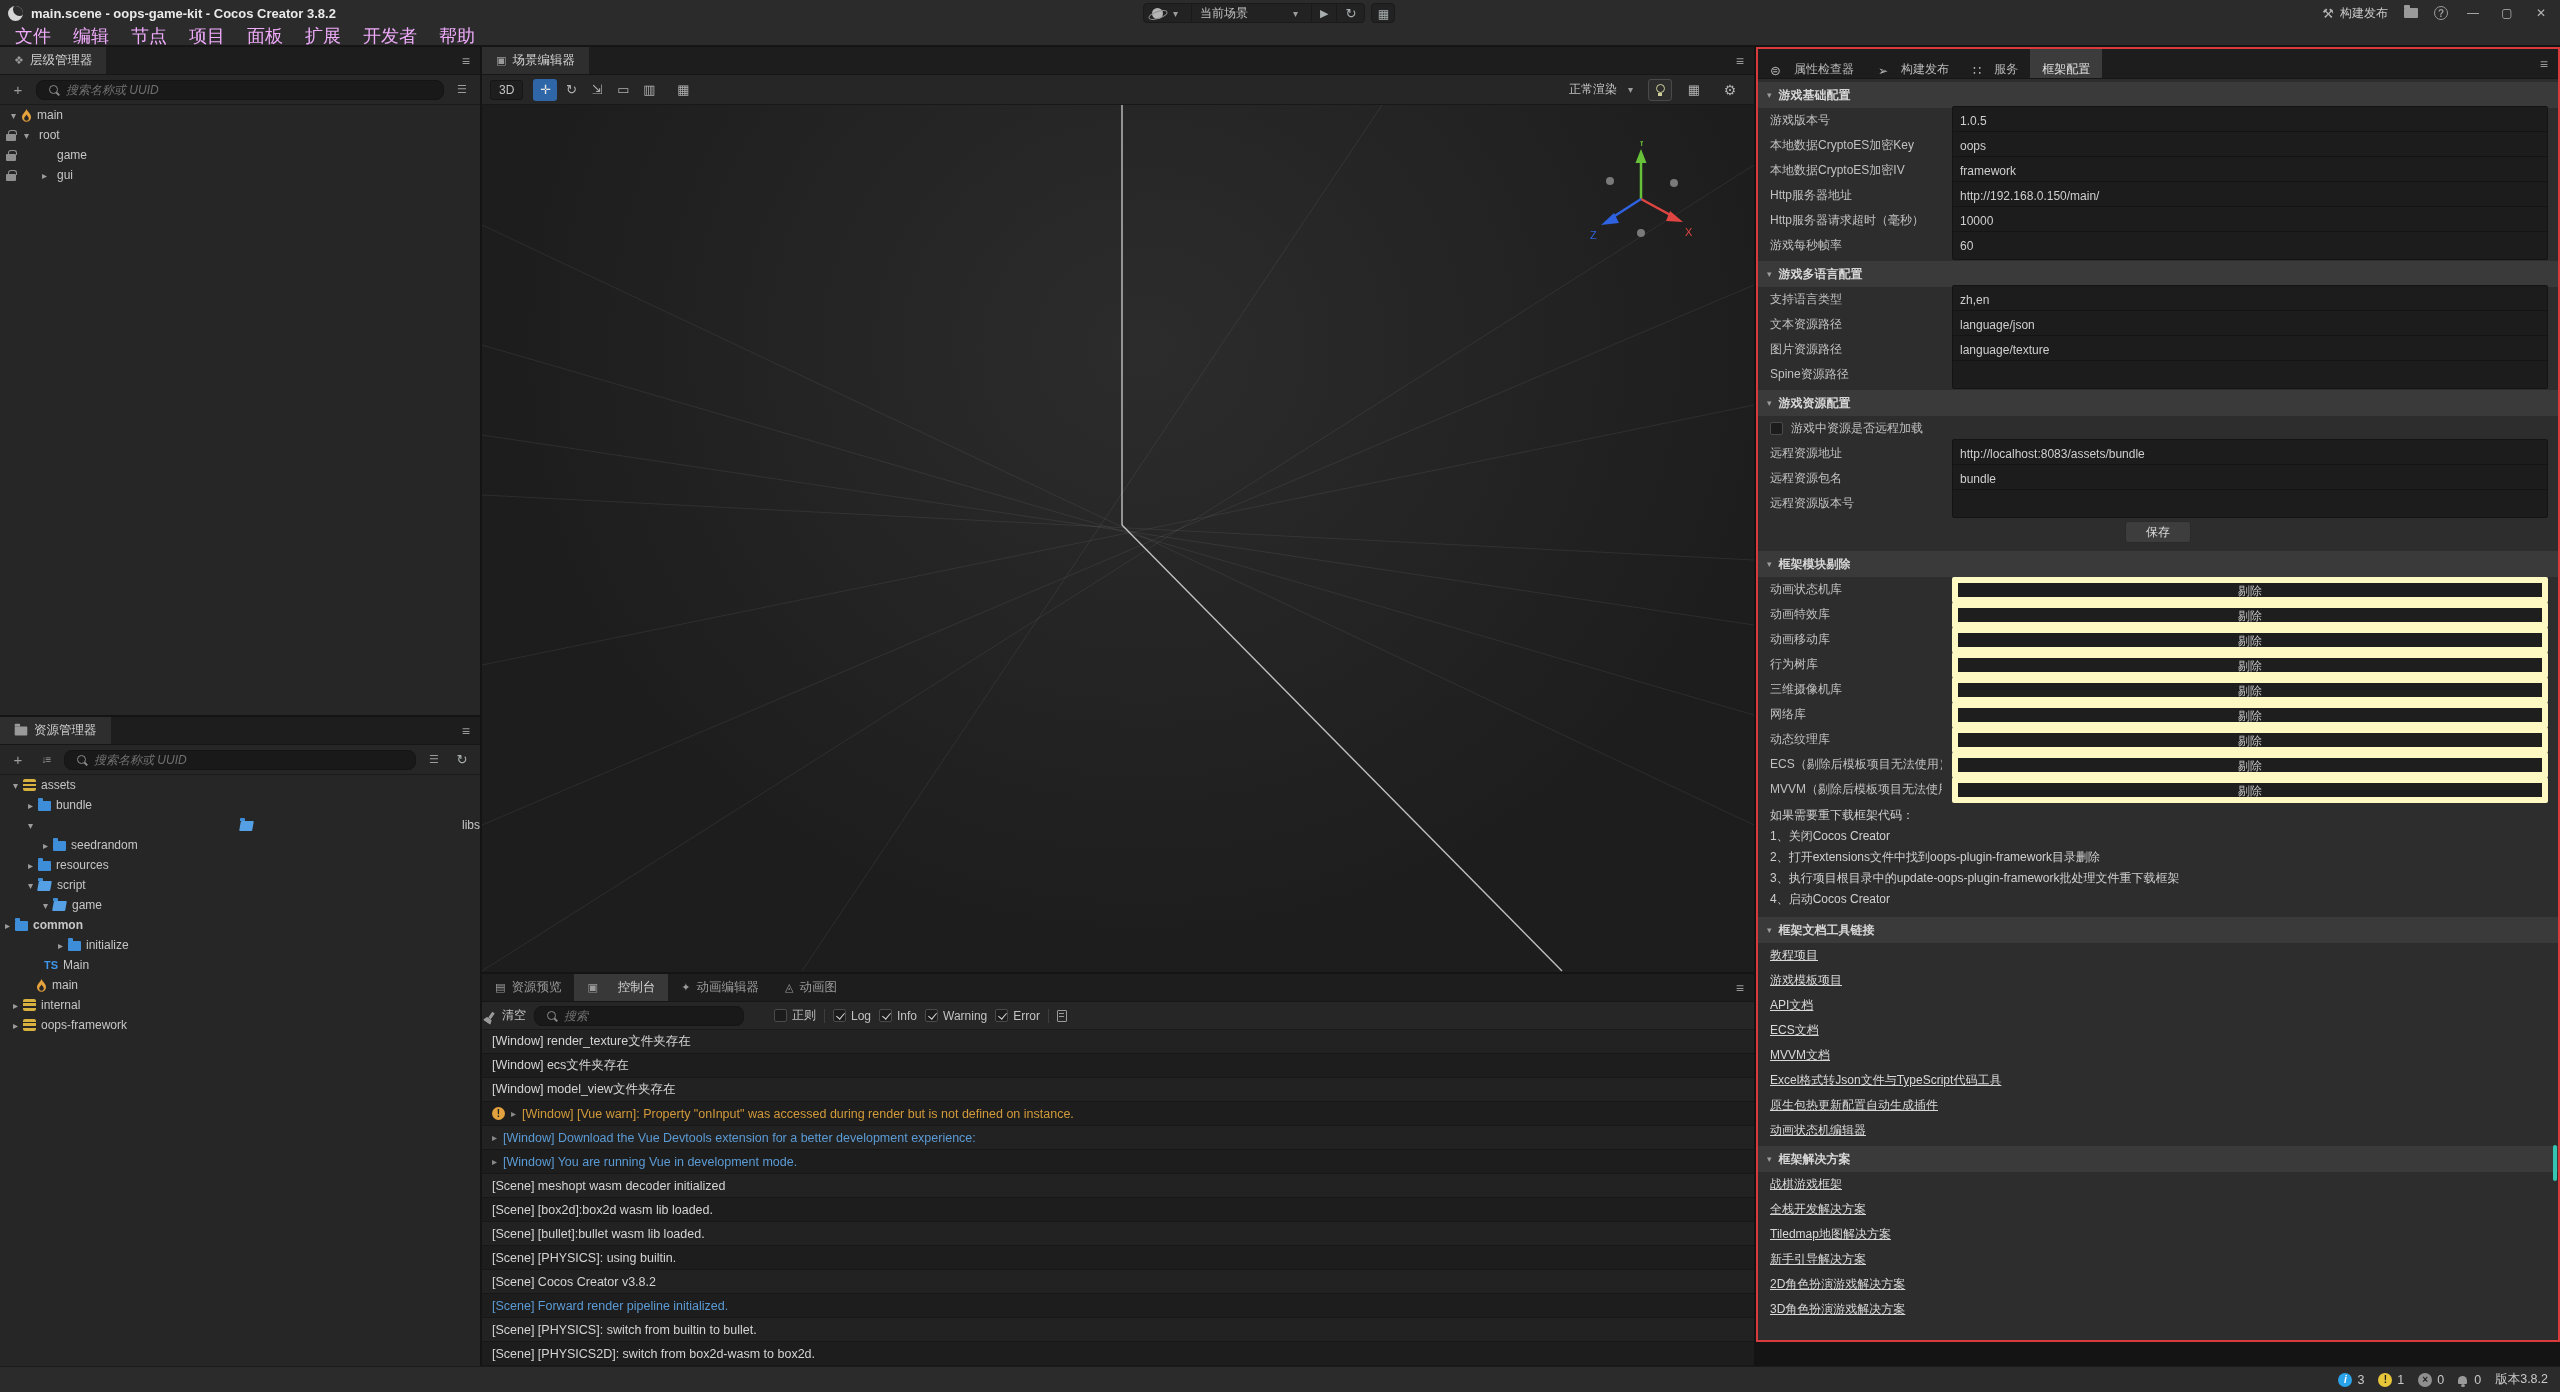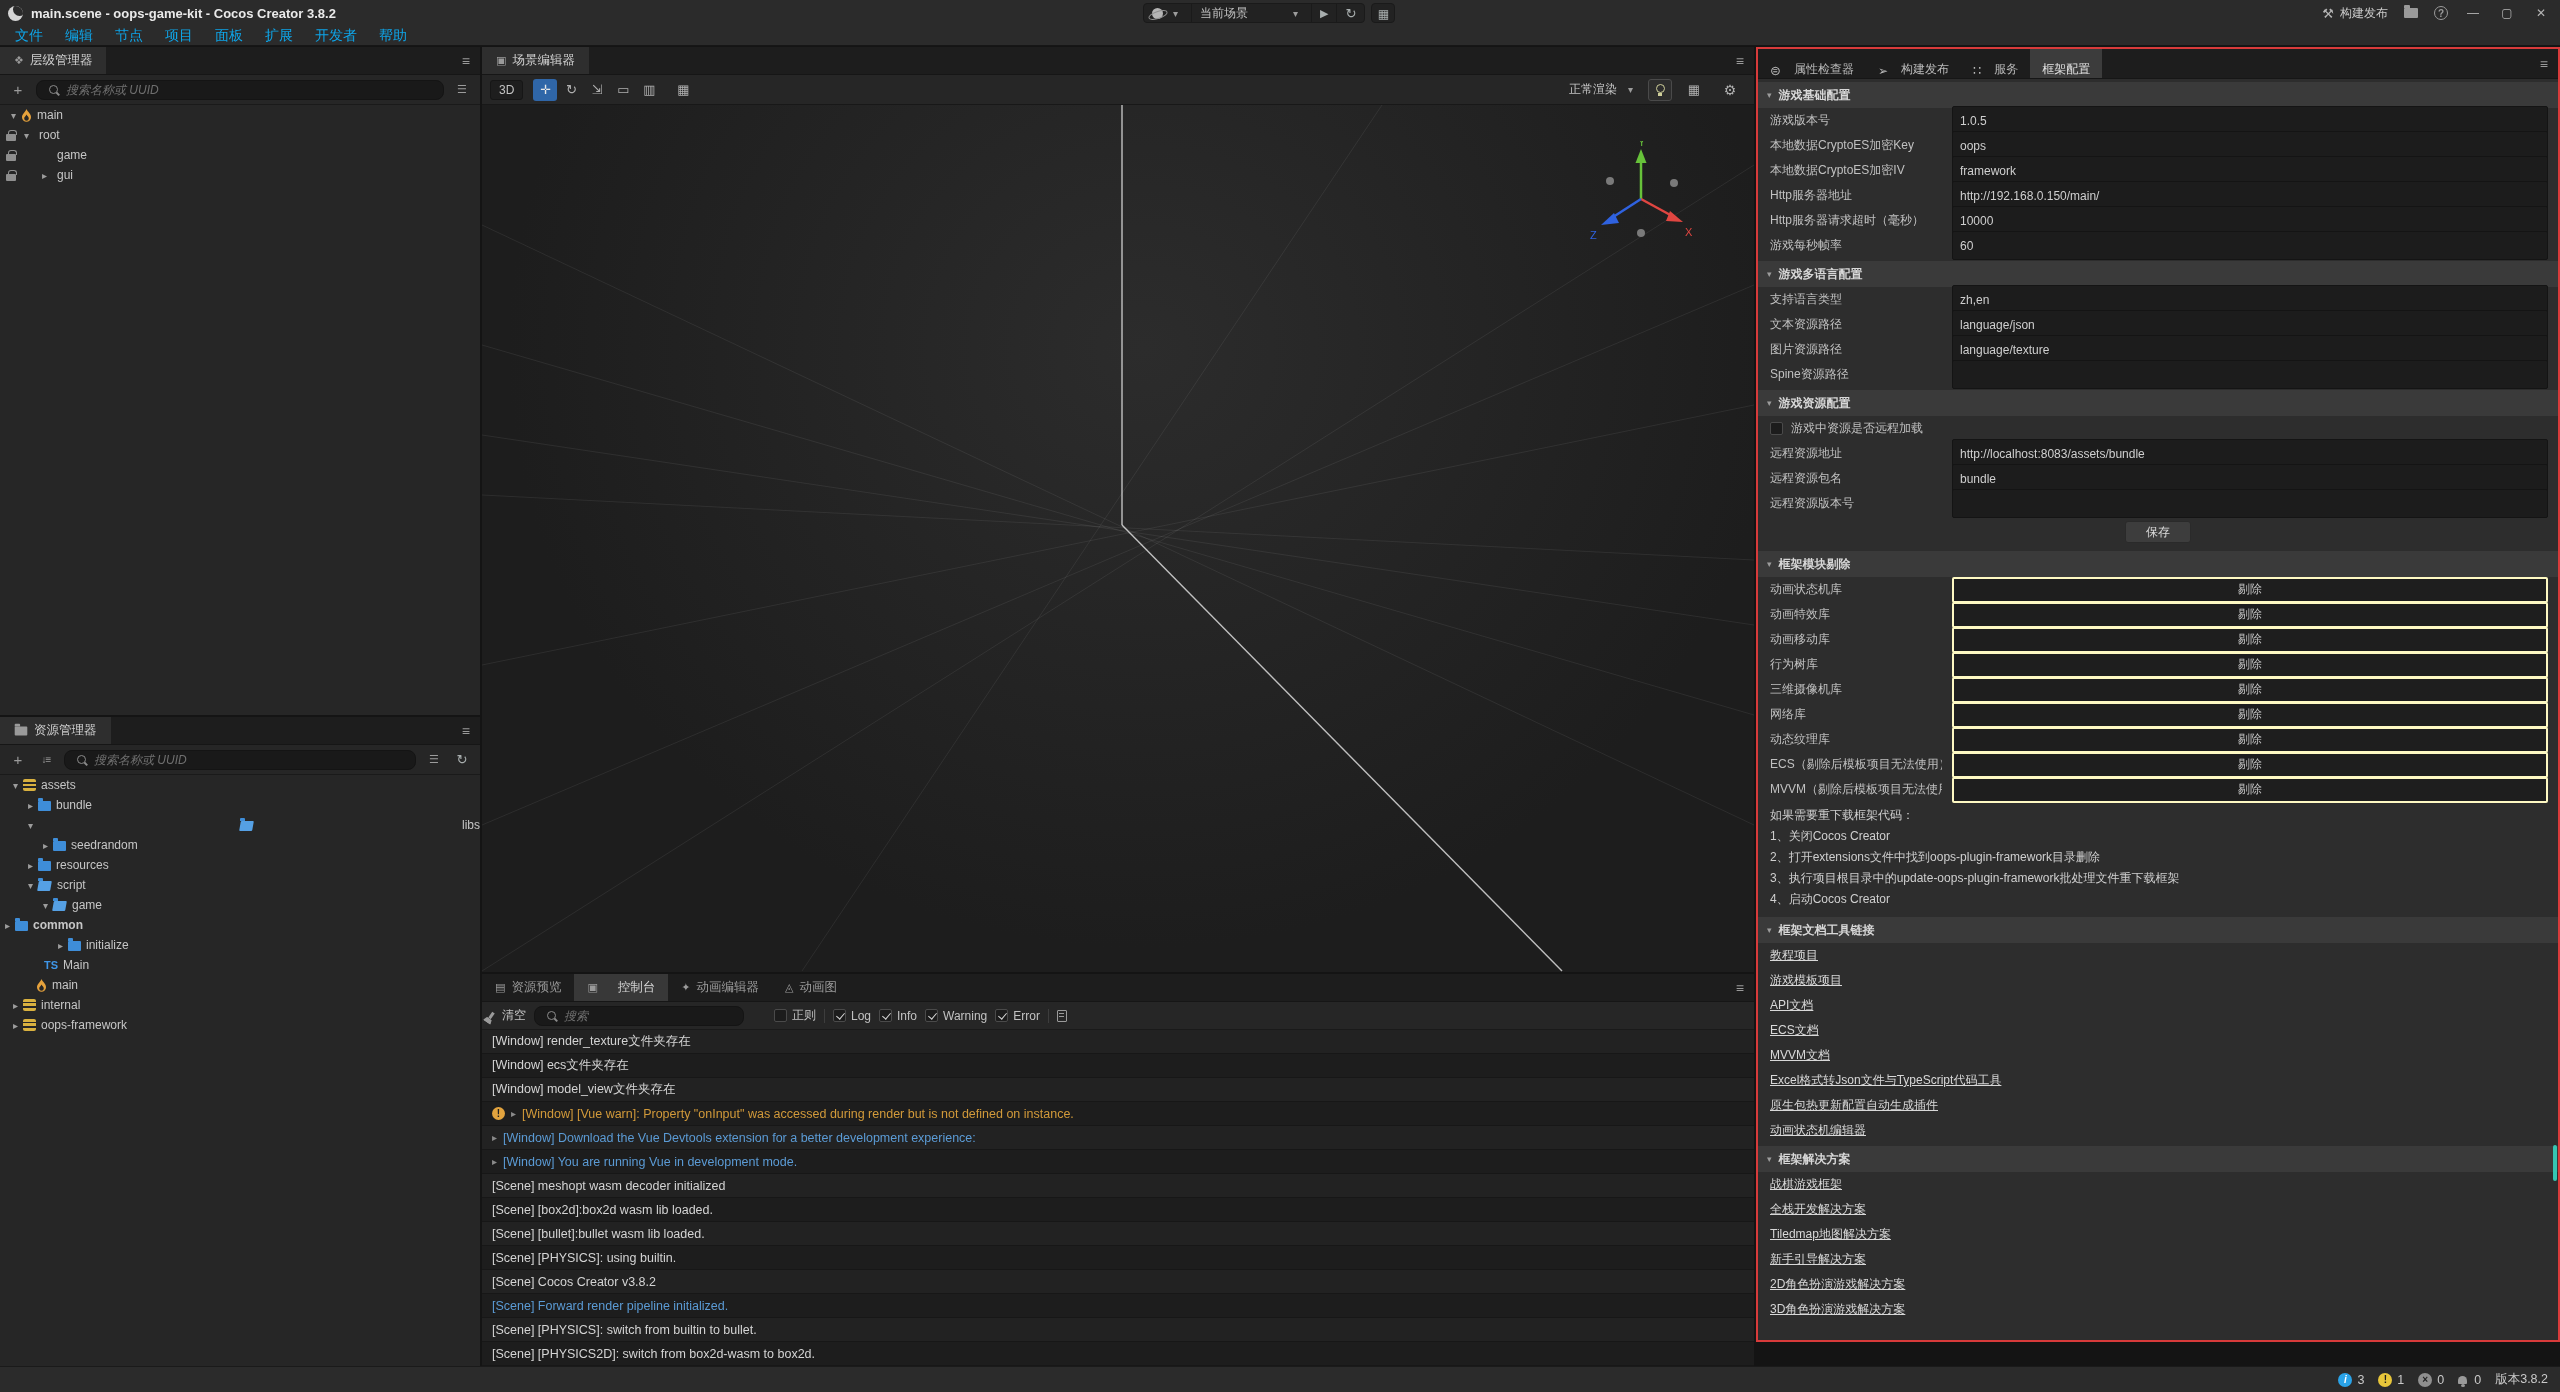--- a/index.html
+++ b/index.html
@@ -26,21 +26,21 @@
   .glyph-hammer::before { content:"⚒"; color:#b5b5b5; font-size:13px; }
   .folder-gray { width:14px; height:10px; background:#9a9a9a; border-radius:1px; position:relative; }
   .folder-gray::before { content:""; position:absolute; top:-3px; left:0; width:6px; height:3px; background:#9a9a9a; border-radius:1px 1px 0 0; }
   .icon-help { width:14px; height:14px; border:1.5px solid #9a9a9a; border-radius:50%; display:flex; align-items:center; justify-content:center; }
   .icon-help::before { content:"?"; font-size:10px; color:#9a9a9a; font-weight:bold; }
   .wbtn { color:#b5b5b5; font-size:12px; width:18px; text-align:center; }
   .glyph-min::before { content:"—"; }
   .glyph-max::before { content:"▢"; }
   .glyph-close::before { content:"✕"; }
   .menubar { position:absolute; left:0; top:26px; right:0; height:20px; background:#2b2b2b; display:flex; align-items:center; padding-left:4px; z-index:30; border-bottom:1px solid #161616; }
-  .menu-item { padding:0 11px; font-size:14px; color:#0ea5e9; }
+  .menu-item { padding:0 11px; font-size:18px; color:#f0abfc; }
 
   
   .ws { position:absolute; left:0; top:47px; right:0; bottom:26px; background:#141414; }
   .panel { position:absolute; background:#262626; display:flex; flex-direction:column; overflow:hidden; }
   .phead { height:28px; background:#1d1d1d; display:flex; align-items:stretch; flex:none; border-bottom:1px solid #161616; position:relative; }
   .ptab { display:flex; align-items:center; gap:6px; padding:0 14px; background:#2e2e2e; font-size:12.5px; color:#d2d2d2; }
   .hamburger { position:absolute; right:10px; top:0; height:100%; display:flex; align-items:center; color:#9a9a9a; font-size:14px; }
   .hamburger::before { content:"≡"; }
   .ptools { height:30px; display:flex; align-items:center; gap:8px; padding:0 8px; background:#262626; border-bottom:1px solid #1a1a1a; flex:none; }
   .tool-btn { width:20px; height:18px; display:flex; align-items:center; justify-content:center; color:#9c9c9c; flex:none; }
@@ -128,21 +128,21 @@
   .itab { display:flex; align-items:flex-end; gap:13px; padding:0 12px; font-size:12px; color:#b9b9b9; }
   .itab.active { background:#3c3c3c; color:#e2e2e2; }
   .glyph-inspector::before { content:"⊜"; font-size:13px; }
   .glyph-plane::before { content:"➢"; font-size:12px; }
   .glyph-service::before { content:"∷"; font-size:13px; }
   .isection-h { height:26px; background:#3a3a3a; display:flex; align-items:center; gap:7px; padding:0 9px; font-size:12px; font-weight:bold; color:#d8d8d8; margin-top:3px; flex:none; }
   .isection-h .chev { width:auto; font-size:9px; }
   .irow { height:25px; display:flex; align-items:center; padding:0 10px 0 12px; gap:10px; flex:none; }
   .ilabel { width:172px; flex:none; font-size:12px; color:#c0c0c0; overflow:hidden; white-space:nowrap; }
   .ifield { flex:1; height:29px; background:#1c1c1c; border:1px solid #141414; border-radius:2px; color:#cfcfcf; font-size:12px; padding:0 7px; font-family:inherit; outline:none; }
-  .module-btn { flex:1; height:26px; background:#1e1e1e; border:2px solid #fef9c3; border-radius:2px; color:#c4c4c4; font-size:12px; font-family:inherit; text-align:center; }
+  .module-btn { flex:1; height:26px; background:#1e1e1e; border:6px solid #fef9c3; border-radius:2px; color:#c4c4c4; font-size:12px; font-family:inherit; text-align:center; }
   .cbrow { height:25px; display:flex; align-items:center; gap:8px; padding:0 12px; font-size:12px; color:#c0c0c0; flex:none; }
   .save-row { height:32px; display:flex; align-items:center; justify-content:center; flex:none; }
   .save-btn { width:66px; height:22px; background:#3d3d3d; border:1px solid #2a2a2a; border-radius:3px; color:#dcdcdc; font-size:12px; font-family:inherit; }
   .note { padding:3px 12px 4px; font-size:12px; color:#cfcfcf; line-height:21px; flex:none; }
   .link-row { height:25px; display:flex; align-items:center; padding:0 12px; flex:none; }
   .doc-link { color:#d8d8d8; font-size:12px; text-decoration:underline; cursor:pointer; }
   .rp-scrollthumb { position:absolute; right:1px; top:1096px; width:4px; height:36px; background:#35c5b2; border-radius:2px; }
 
   
   .statusbar { position:absolute; left:0; bottom:0; right:0; height:26px; background:#2b2b2b; border-top:1px solid #1a1a1a; display:flex; align-items:center; z-index:30; }

